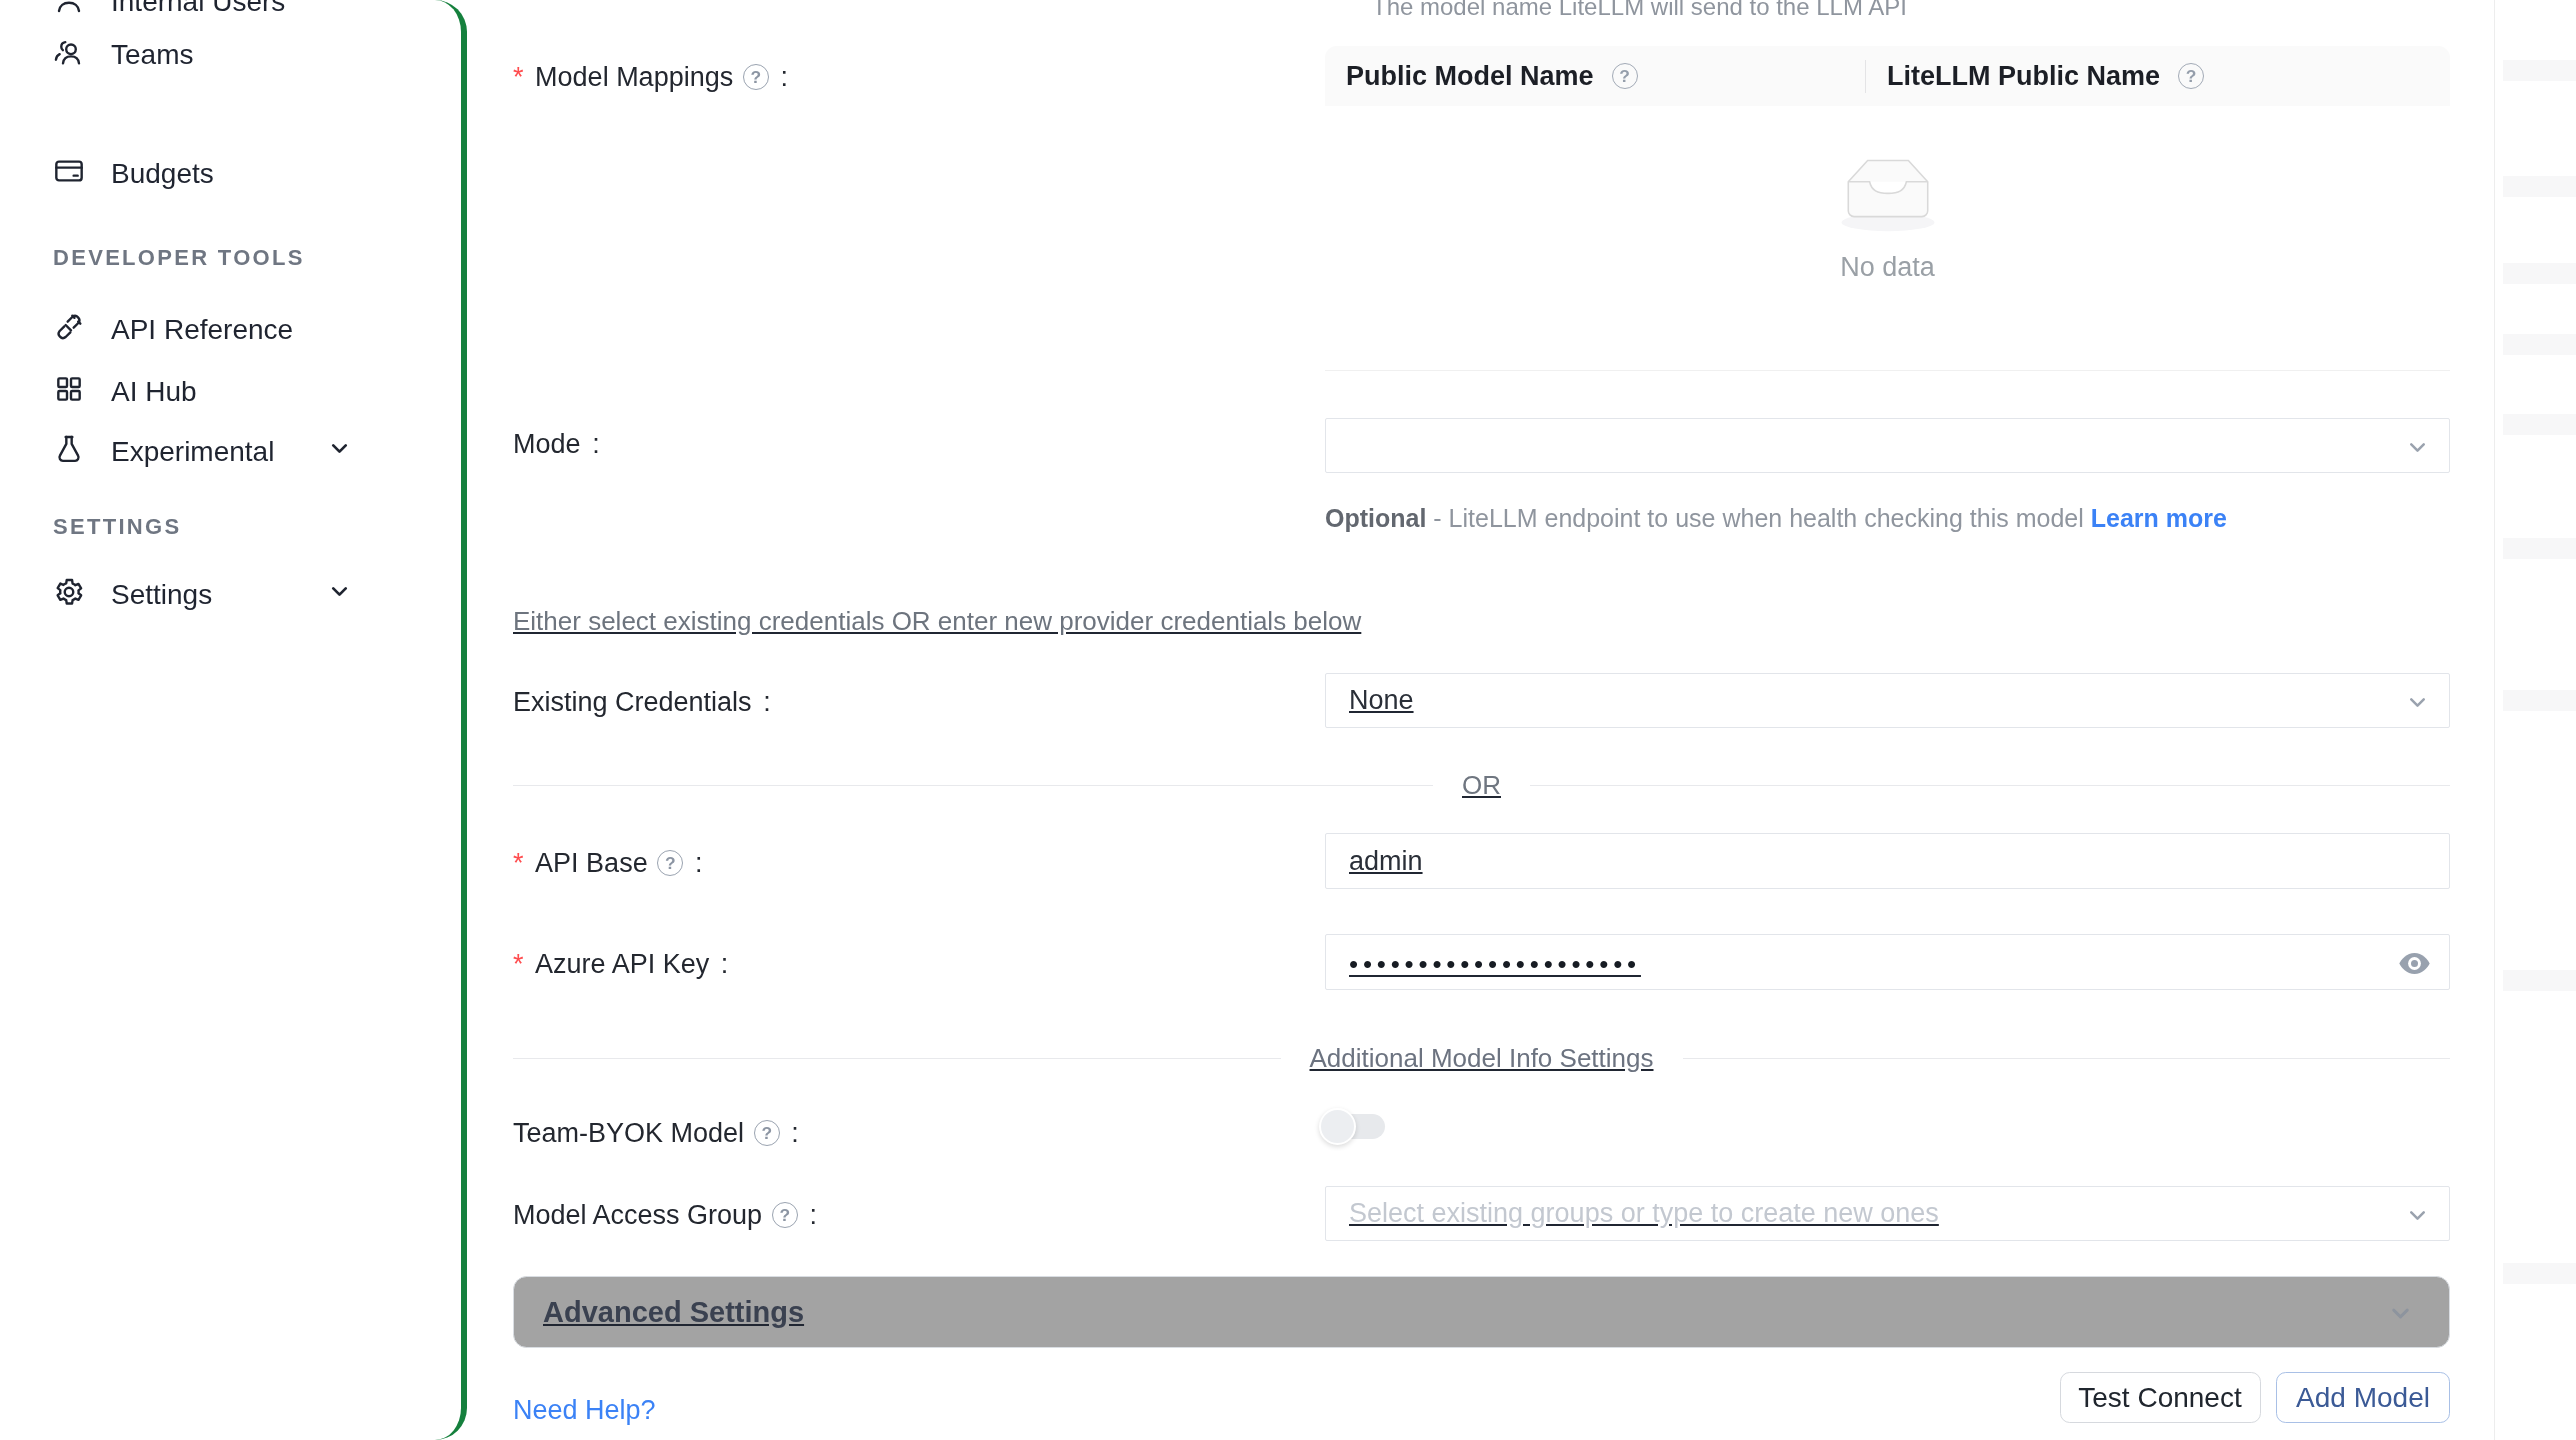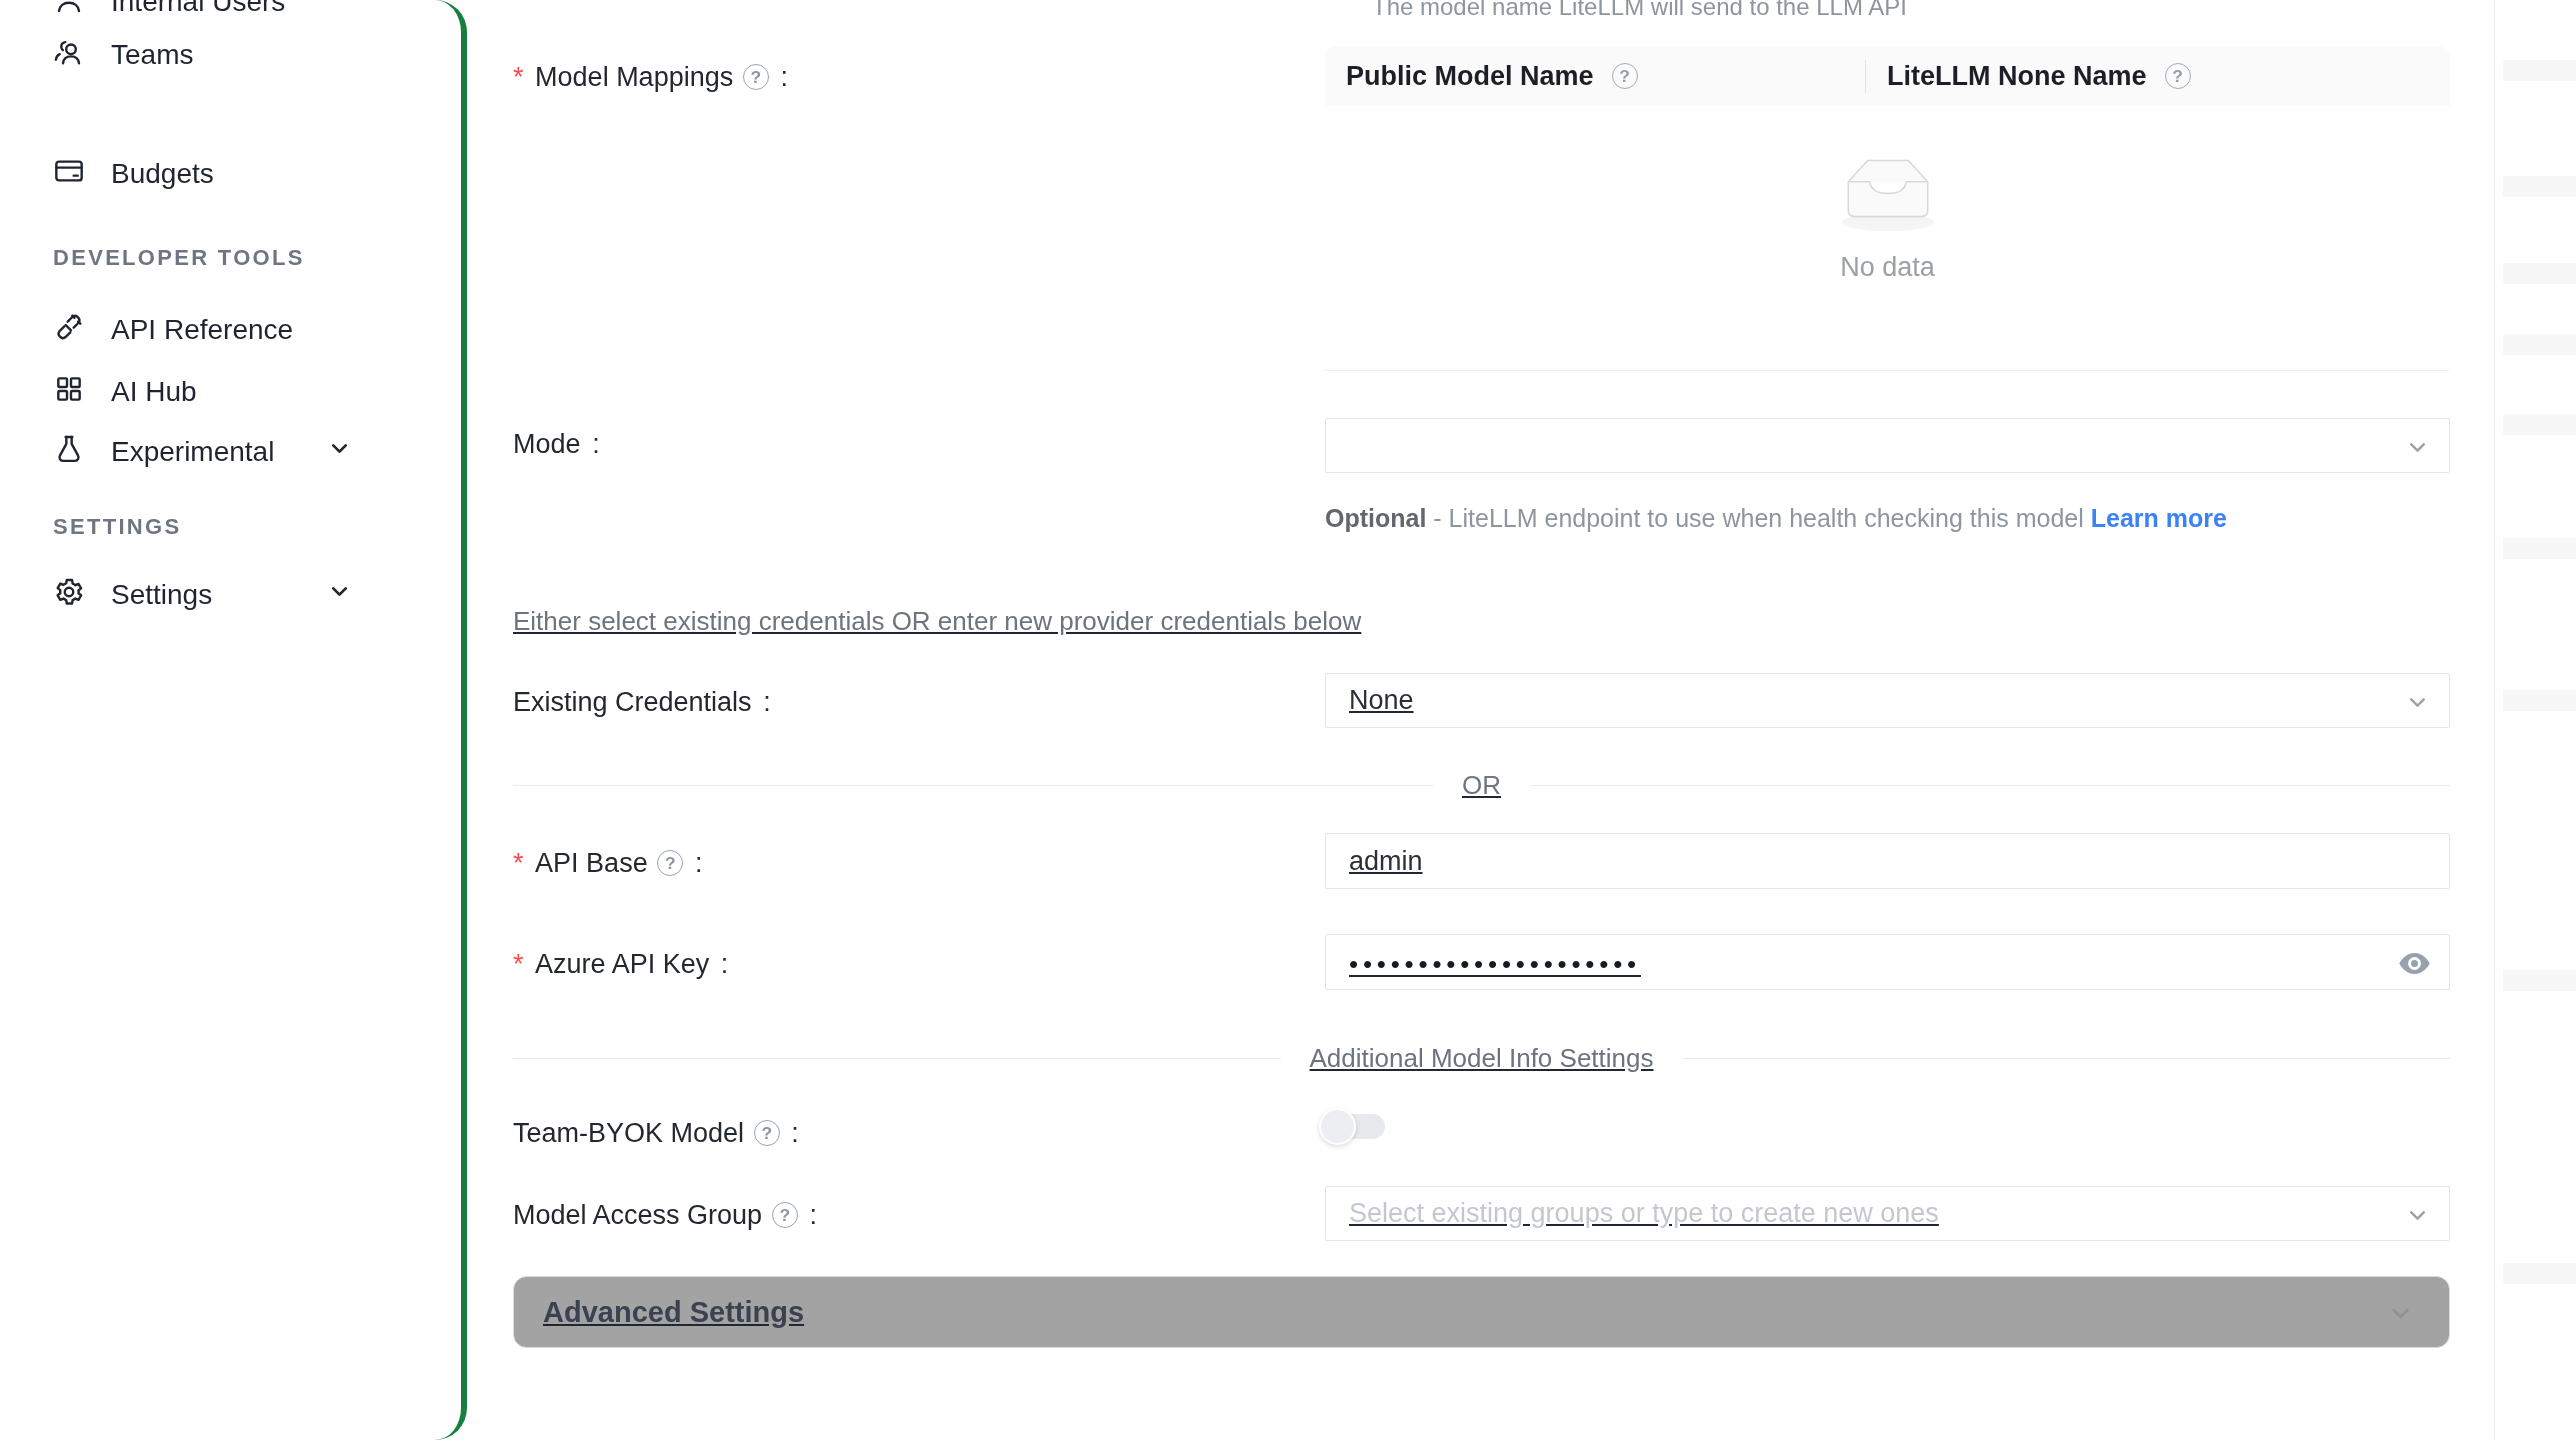--- a/index.html
+++ b/index.html
@@ -159,21 +159,21 @@
       <span>Model Mappings</span>
       <span class="qicon"></span>
     </div>
     <div class="control m-table">
       <div class="m-head">
         <div class="m-th c1">
           <span>Public Model Name</span>
           <span class="qicon"></span>
         </div>
         <div class="m-th c2">
-          <span>LiteLLM None Name</span>
+          <span>LiteLLM Public Name</span>
           <span class="qicon"></span>
         </div>
       </div>
       <div class="m-body">
         <svg width="126" height="93" viewBox="0 0 130 96">
           <ellipse cx="65" cy="82" rx="48" ry="9" fill="#f5f5f7"></ellipse>
           <path d="M24 40 44 18 h42 l20 22 v30 a6 6 0 0 1 -6 6 H30 a6 6 0 0 1 -6 -6 Z" fill="#fafafa" stroke="#d9d9d9" stroke-width="1.6"></path>
           <path d="M24 40 h22 c2 9 8 12 19 12 s17 -3 19 -12 h22" fill="#ffffff" stroke="#d9d9d9" stroke-width="1.6"></path>
         </svg>
         <div class="m-empty-text">No data</div>
@@ -282,20 +282,27 @@
 
   <div class="row" style="top:1276px">
     <div class="adv-panel">
       <span class="adv-title">Advanced Settings</span>
       <span class="chev"><svg viewBox="0 0 24 24">
             <polyline points="6 9 12 15 18 9"></polyline>
           </svg></span>
     </div>
   </div>
 
+  <div class="row" style="top:1372px; height:58px;">
+    <a class="need-help blue-link" style="font-weight:400">Need Help?</a>
+    <div class="footer-btns">
+      <button class="btn btn-default">Test Connect</button>
+      <button class="btn btn-primary">Add Model</button>
+    </div>
+  </div>
 </main>
 
 <div class="rail">
   <div class="bar" style="top:60px"></div>
   <div class="bar" style="top:176px"></div>
   <div class="bar" style="top:263px"></div>
   <div class="bar" style="top:334px"></div>
   <div class="bar" style="top:414px"></div>
   <div class="bar" style="top:538px"></div>
   <div class="bar" style="top:690px"></div>

